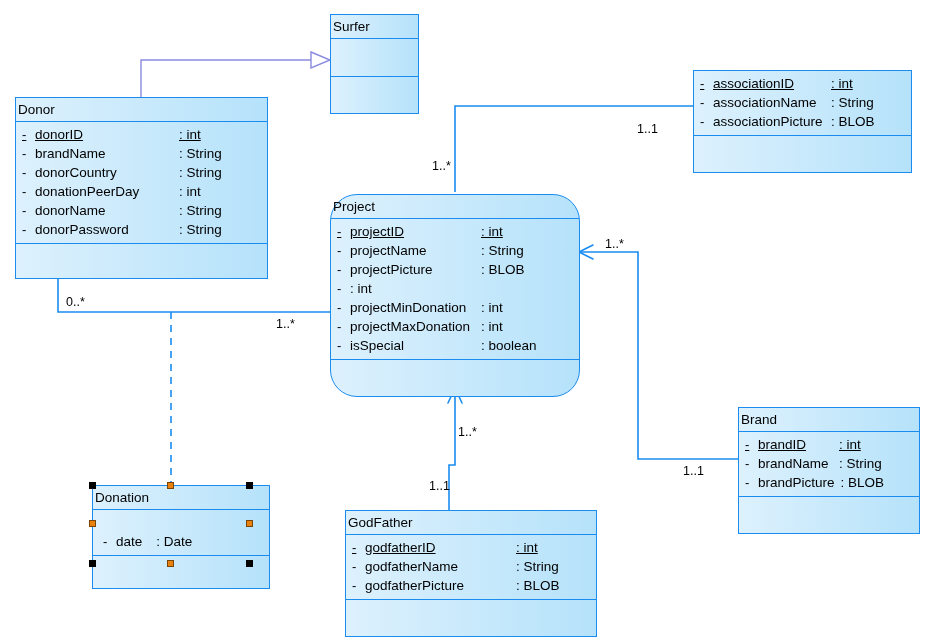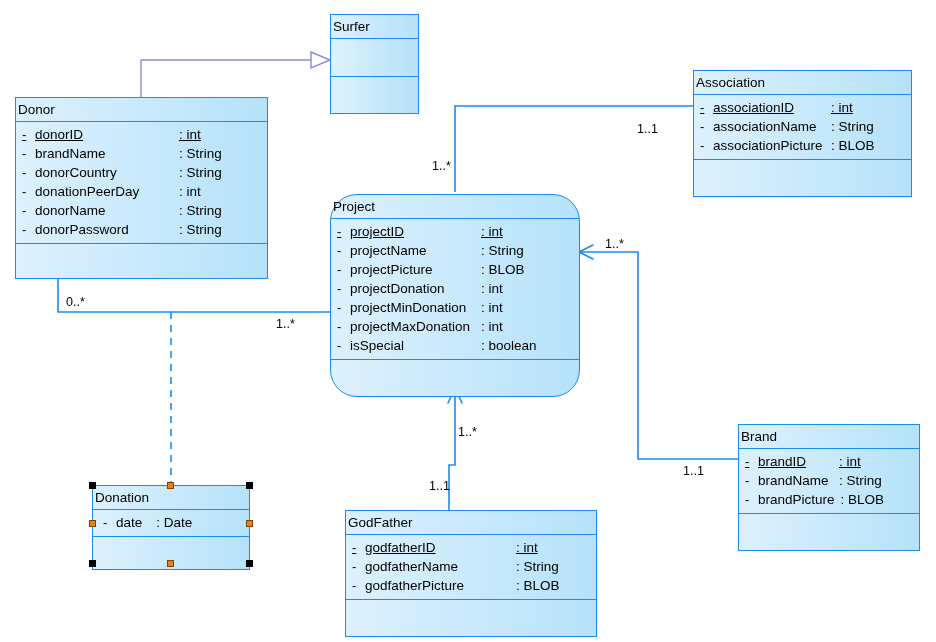--- a/index.html
+++ b/index.html
@@ -220,21 +220,20 @@
         <span class="attr-name">projectName</span>
         <span class="attr-type">: String</span>
       </div>
       <div class="attr-row">
         <span class="attr-vis">-</span>
         <span class="attr-name">projectPicture</span>
         <span class="attr-type">: BLOB</span>
       </div>
       <div class="attr-row">
         <span class="attr-vis">-</span>
-        <span class="attr-name">projectDonation</span>
         <span class="attr-type">: int</span>
       </div>
       <div class="attr-row">
         <span class="attr-vis">-</span>
         <span class="attr-name">projectMinDonation</span>
         <span class="attr-type">: int</span>
       </div>
       <div class="attr-row">
         <span class="attr-vis">-</span>
         <span class="attr-name">projectMaxDonation</span>
@@ -243,42 +242,41 @@
       <div class="attr-row">
         <span class="attr-vis">-</span>
         <span class="attr-name">isSpecial</span>
         <span class="attr-type">: boolean</span>
       </div>
     </div>
     <div class="uml-ops" style="height:30px;"></div>
   </div>
 
   <div class="uml-class type-col-72" style="left:693px; top:70px; width:219px;">
-    <div class="uml-name">Association</div>
     <div class="uml-attrs">
       <div class="attr-row pk">
         <span class="attr-vis">-</span>
         <span class="attr-name">associationID</span>
         <span class="attr-type">: int</span>
       </div>
       <div class="attr-row">
         <span class="attr-vis">-</span>
         <span class="attr-name">associationName</span>
         <span class="attr-type">: String</span>
       </div>
       <div class="attr-row">
         <span class="attr-vis">-</span>
         <span class="attr-name">associationPicture</span>
         <span class="attr-type">: BLOB</span>
       </div>
     </div>
     <div class="uml-ops" style="height:30px;"></div>
   </div>
 
-  <div class="uml-class type-col-72" style="left:738px; top:424px; width:182px;">
+  <div class="uml-class type-col-72" style="left:738px; top:407px; width:182px;">
     <div class="uml-name">Brand</div>
     <div class="uml-attrs">
       <div class="attr-row pk">
         <span class="attr-vis">-</span>
         <span class="attr-name">brandID</span>
         <span class="attr-type">: int</span>
       </div>
       <div class="attr-row">
         <span class="attr-vis">-</span>
         <span class="attr-name">brandName</span>
@@ -308,26 +306,26 @@
       </div>
       <div class="attr-row">
         <span class="attr-vis">-</span>
         <span class="attr-name">godfatherPicture</span>
         <span class="attr-type">: BLOB</span>
       </div>
     </div>
     <div class="uml-ops" style="height:30px;"></div>
   </div>
 
-  <div class="uml-class" style="left:92px; top:485px; width:158px;">
+  <div class="uml-class" style="left:92px; top:485px; width:178px;">
     <div class="uml-name">Donation</div>
     <div class="uml-attrs">
       <div class="attr-row" style="padding-left:10px;">
         <span class="attr-vis">-</span>
-        <span class="attr-name" style="flex:0 0 auto; padding-right:14px;">date</span>
+        <span class="attr-name" style="flex:0 0 auto; padding-right:14px;margin-top:19px;">date</span>
         <span class="attr-type">: Date</span>
       </div>
     </div>
     <div class="uml-ops" style="height:26px;"></div>
   </div>
 
   <div class="sel-handle corner" style="left:89px;  top:482px;"></div>
   <div class="sel-handle mid" style="left:167px; top:482px;"></div>
   <div class="sel-handle corner" style="left:246px; top:482px;"></div>
   <div class="sel-handle mid" style="left:89px;  top:520px;"></div>

